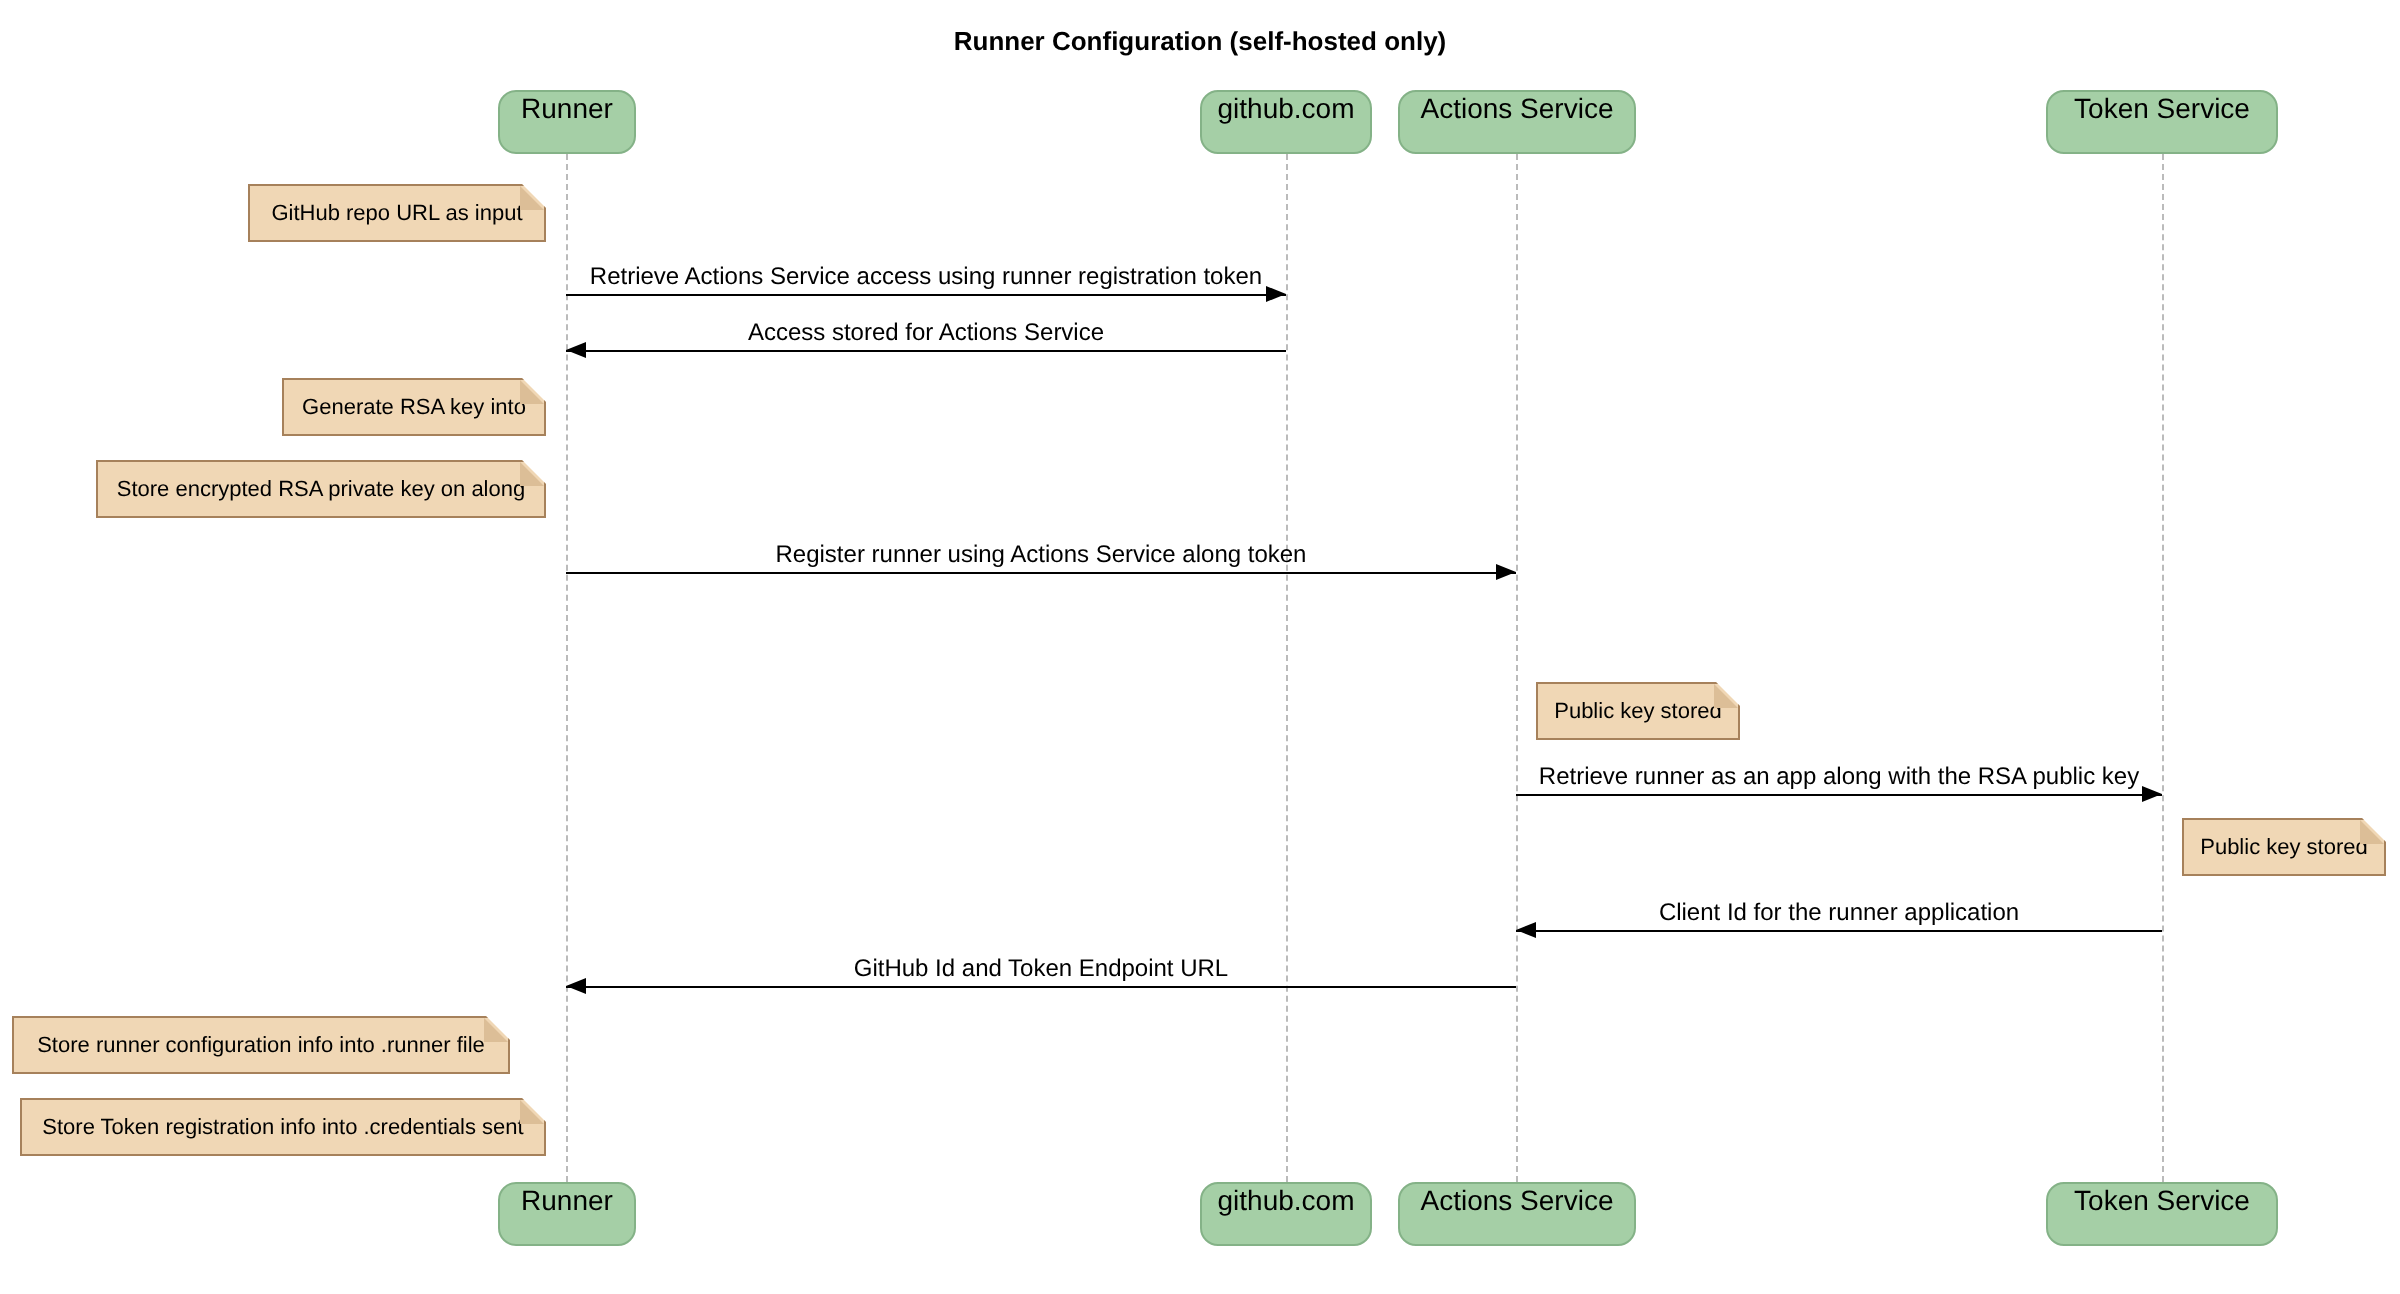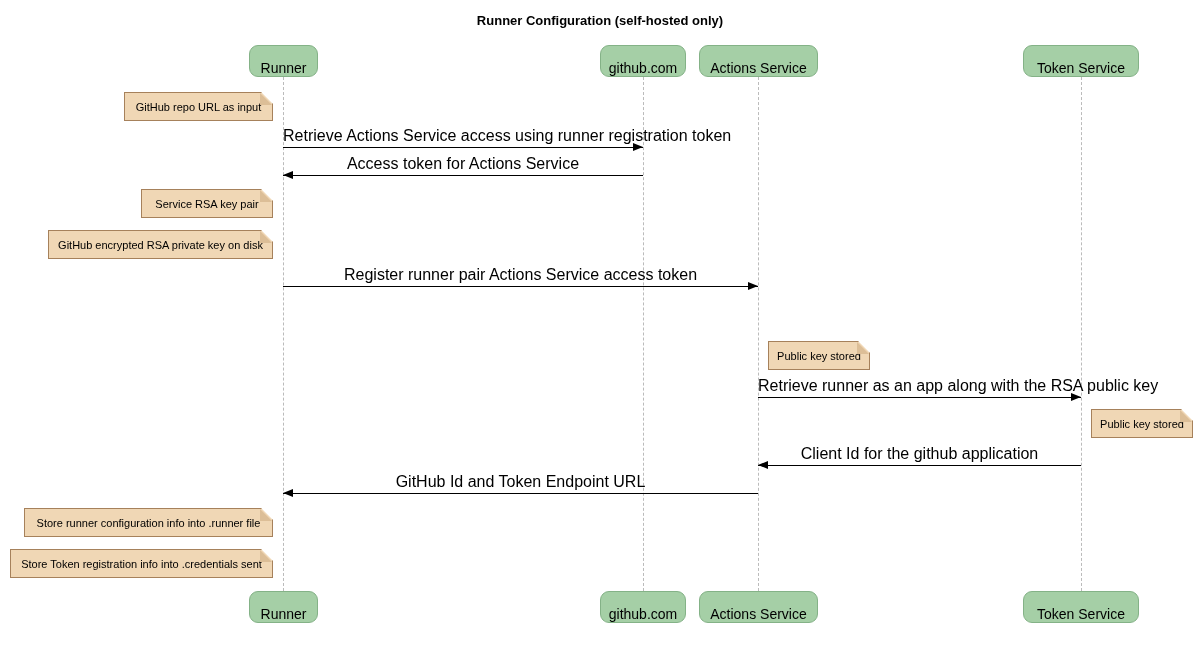--- a/index.html
+++ b/index.html
@@ -17,27 +17,27 @@
   }
   .lifeline{
     position:absolute;top:77px;height:514px;width:0;
     border-left:1px dashed var(--lifeline,#bbb);
   }
   .participant{
     position:absolute;height:32px;
     background:var(--participant-fill,#A5CFA6);
     border:1px solid var(--participant-border,#84B287);
     border-radius:9px;
-    display:flex;align-items:flex-end;justify-content:center;
+    display:flex;align-items:flex-start;justify-content:center;
     font-size:14px;color:#000;box-sizing:border-box;white-space:nowrap;
   }
   .message{position:absolute;height:16px;}
   .msg-label{
     position:absolute;left:0;right:0;bottom:3px;
-    text-align:center;font-size:16px;color:#000;white-space:nowrap;
+    text-align:center;font-size:12px;color:#000;white-space:nowrap;
   }
   .msg-line{position:absolute;left:0;right:0;bottom:0;height:1px;background:var(--message-line,#000);}
   .arrow-right{
     position:absolute;right:0;bottom:-3px;width:0;height:0;
     border-left:10px solid var(--message-line,#000);
     border-top:4px solid transparent;border-bottom:4px solid transparent;
   }
   .arrow-left{
     position:absolute;left:0;bottom:-3px;width:0;height:0;
     border-right:10px solid var(--message-line,#000);
@@ -95,66 +95,66 @@
   <div class="participant" style="left:1023px;top:591px;width:116px">
     <span>Token Service</span>
   </div>
 
   <div class="message" style="left:283px;top:132px;width:360px">
     <div class="msg-label">Retrieve Actions Service access using runner registration token</div>
     <div class="msg-line"></div>
     <div class="arrow-right"></div>
   </div>
   <div class="message" style="left:283px;top:160px;width:360px">
-    <div class="msg-label">Access token for Actions Service</div>
+    <div class="msg-label">Access stored for Actions Service</div>
     <div class="msg-line"></div>
     <div class="arrow-left"></div>
   </div>
   <div class="message" style="left:283px;top:271px;width:475px">
-    <div class="msg-label">Register runner pair Actions Service access token</div>
+    <div class="msg-label">Register runner using Actions Service along token</div>
     <div class="msg-line"></div>
     <div class="arrow-right"></div>
   </div>
   <div class="message" style="left:758px;top:382px;width:323px">
     <div class="msg-label">Retrieve runner as an app along with the RSA public key</div>
     <div class="msg-line"></div>
     <div class="arrow-right"></div>
   </div>
   <div class="message" style="left:758px;top:450px;width:323px">
-    <div class="msg-label">Client Id for the github application</div>
+    <div class="msg-label">Client Id for the runner application</div>
     <div class="msg-line"></div>
     <div class="arrow-left"></div>
   </div>
   <div class="message" style="left:283px;top:478px;width:475px">
     <div class="msg-label">GitHub Id and Token Endpoint URL</div>
     <div class="msg-line"></div>
     <div class="arrow-left"></div>
   </div>
 
   <div class="note" style="left:124px;top:92px;width:149px">
     <span class="fold"></span>
     <span>GitHub repo URL as input</span>
   </div>
   <div class="note" style="left:141px;top:189px;width:132px">
     <span class="fold"></span>
-    <span>Service RSA key pair</span>
+    <span>Generate RSA key into</span>
   </div>
   <div class="note" style="left:48px;top:230px;width:225px">
     <span class="fold"></span>
-    <span>GitHub encrypted RSA private key on disk</span>
+    <span>Store encrypted RSA private key on along</span>
   </div>
   <div class="note" style="left:768px;top:341px;width:102px">
     <span class="fold"></span>
     <span>Public key stored</span>
   </div>
   <div class="note" style="left:1091px;top:409px;width:102px">
     <span class="fold"></span>
     <span>Public key stored</span>
   </div>
-  <div class="note" style="left:24px;top:508px;width:249px">
+  <div class="note" style="left:6px;top:508px;width:249px">
     <span class="fold"></span>
     <span>Store runner configuration info into .runner file</span>
   </div>
   <div class="note" style="left:10px;top:549px;width:263px">
     <span class="fold"></span>
     <span>Store Token registration info into .credentials sent</span>
   </div>
 
 </div>
 

